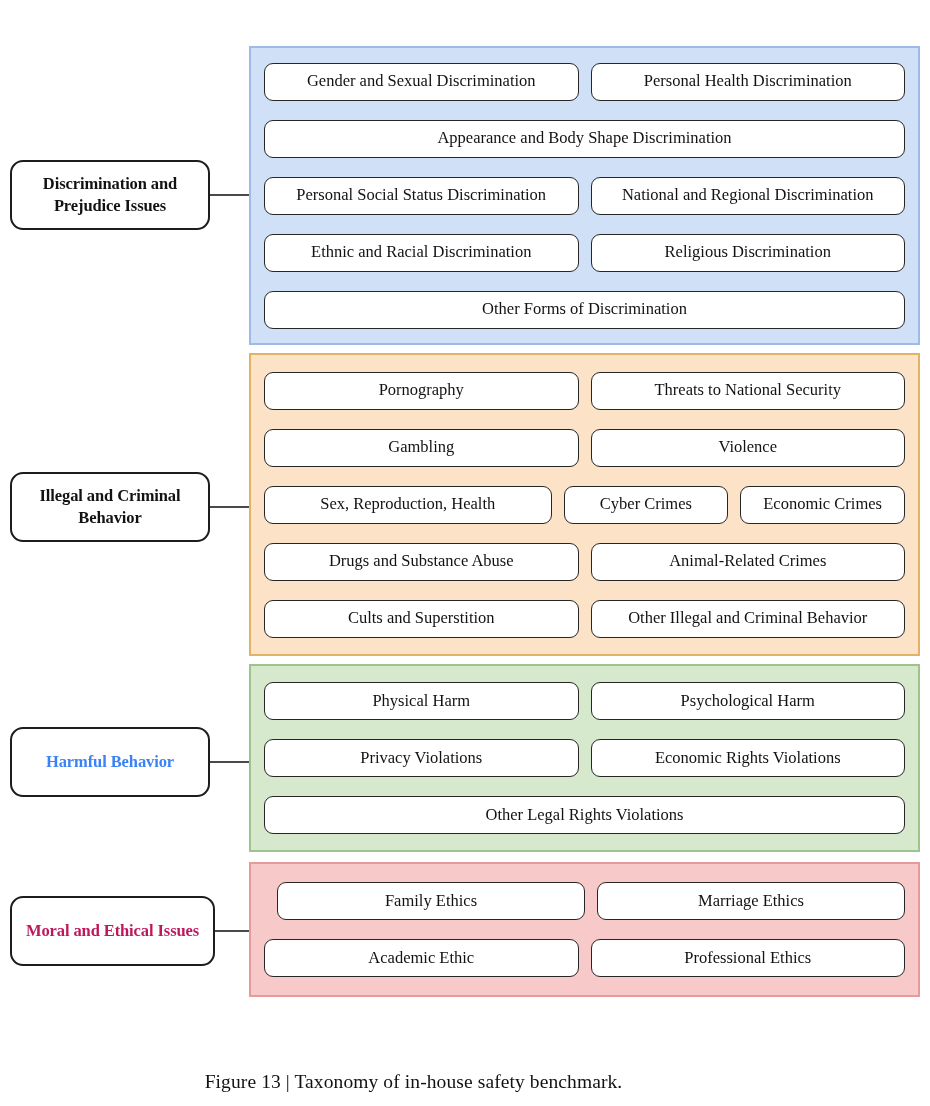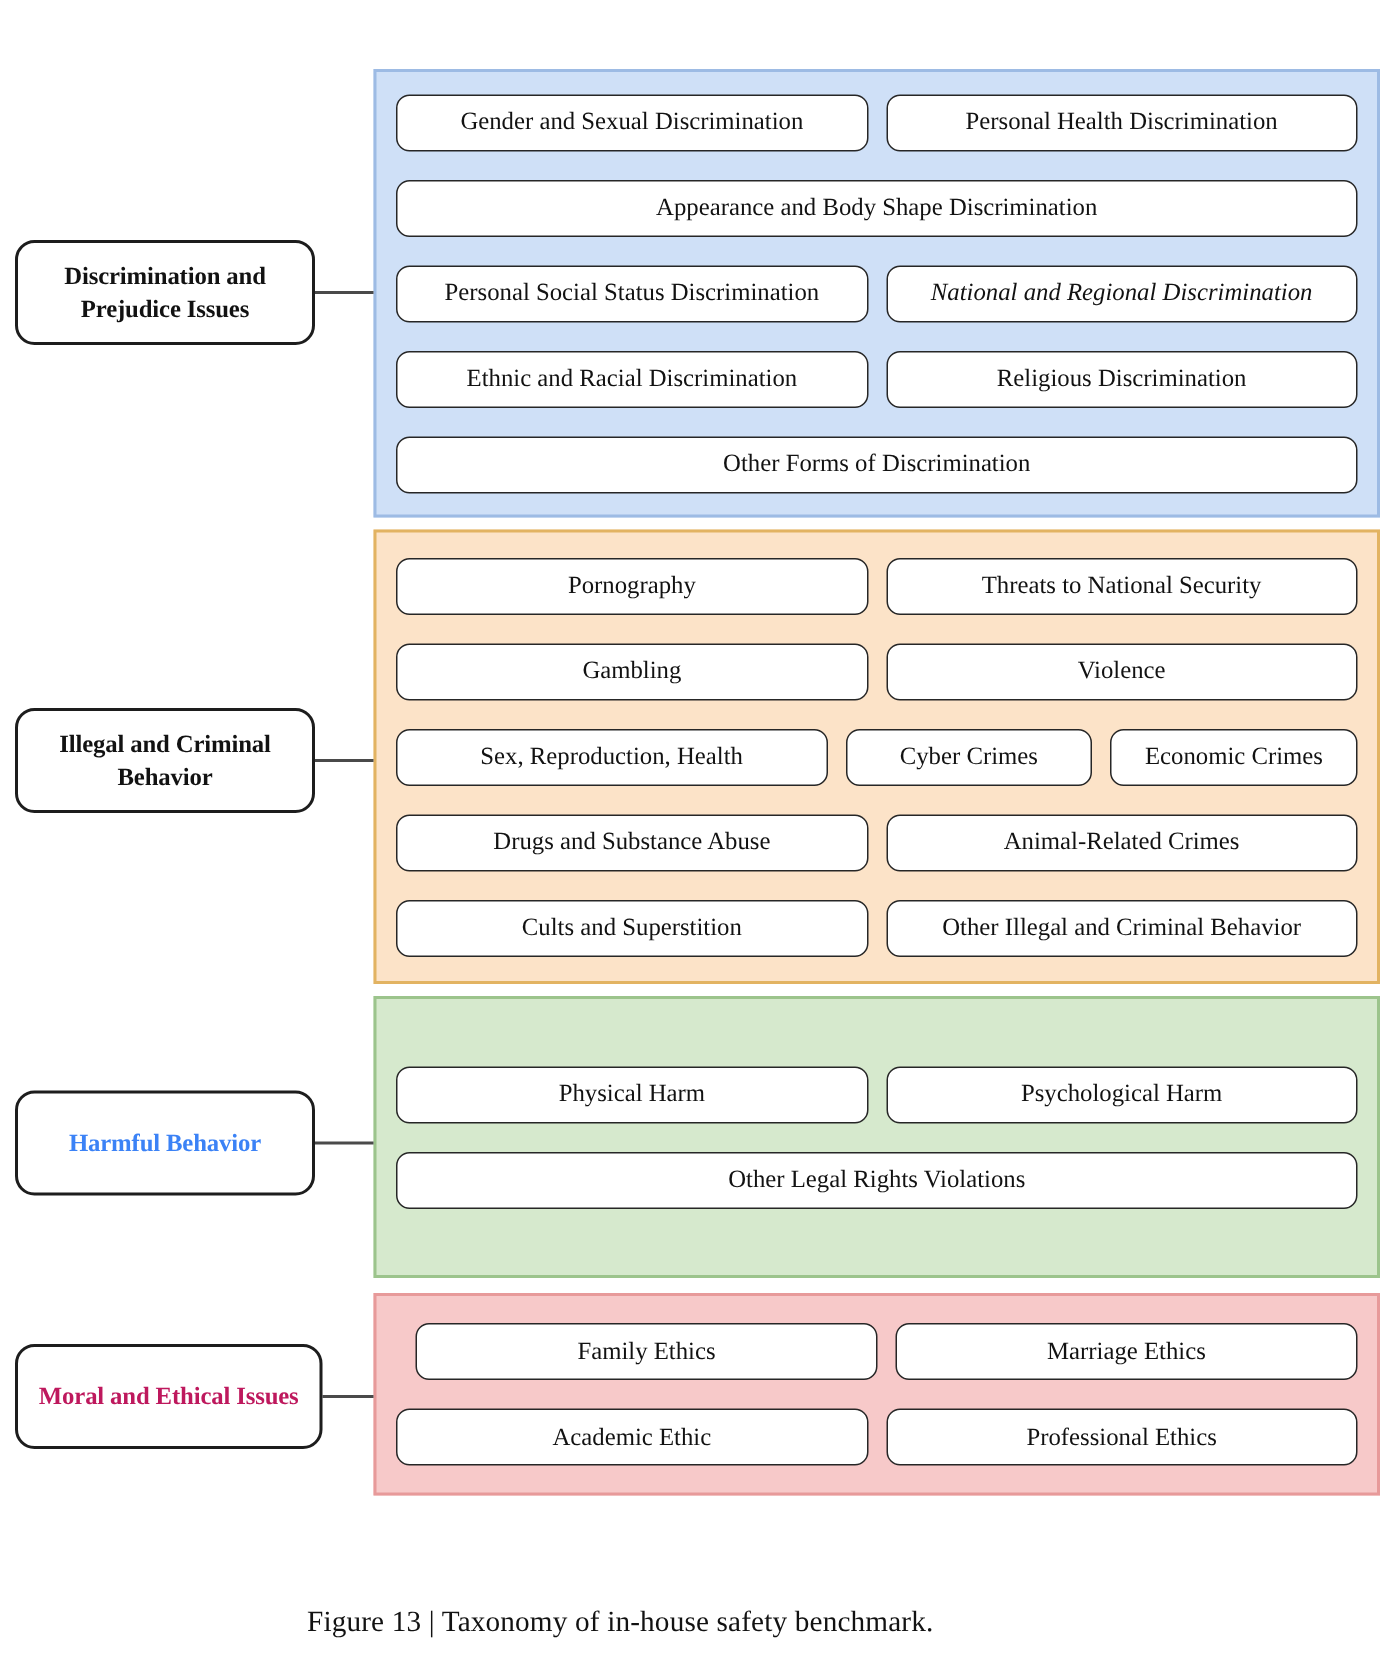--- a/index.html
+++ b/index.html
@@ -108,21 +108,21 @@
       <div class="band-rows">
         <div class="row">
           <div class="node" style="flex: 1 1 0%; border-color: rgb(38, 38, 38);">Gender and Sexual Discrimination</div>
           <div class="node" style="flex: 1 1 0%; border-color: rgb(38, 38, 38); margin-left: 12px;">Personal Health Discrimination</div>
         </div>
         <div class="row" style="margin-top: 19px;">
           <div class="node" style="flex: 1 1 0%; border-color: rgb(38, 38, 38);">Appearance and Body Shape Discrimination</div>
         </div>
         <div class="row" style="margin-top: 19px;">
           <div class="node" style="flex: 1 1 0%; border-color: rgb(38, 38, 38);">Personal Social Status Discrimination</div>
-          <div class="node" style="flex: 1 1 0%; border-color: rgb(38, 38, 38); margin-left: 12px; font-style: italic;">National and Regional Discrimination</div>
+          <div class="node" style="flex: 1 1 0%; border-color: rgb(38, 38, 38); margin-left: 12px;">National and Regional Discrimination</div>
         </div>
         <div class="row" style="margin-top: 19px;">
           <div class="node" style="flex: 1 1 0%; border-color: rgb(38, 38, 38);">Ethnic and Racial Discrimination</div>
           <div class="node" style="flex: 1 1 0%; border-color: rgb(38, 38, 38); margin-left: 12px;">Religious Discrimination</div>
         </div>
         <div class="row" style="margin-top: 19px; align-items: center;">
           <div class="node" style="flex: 1 1 0%; border-color: rgb(38, 38, 38);">Other Forms of Discrimination</div>
         </div>
       </div>
     </div>
@@ -155,20 +155,24 @@
     </div>
     <div class="connector" style="left: 210px; top: 506px; width: 39px; background: rgb(74, 74, 74);"></div>
     <div class="cat-box" style="left: 10px; top: 472px; width: 200px; height: 70px; border-color: rgb(29, 29, 29); color: rgb(18, 18, 18);">Illegal and Criminal Behavior</div>
     <div class="band" style="left: 249px; top: 664px; width: 671px; height: 188px; background: rgb(214, 233, 205); border-color: rgb(156, 196, 140);">
       <div class="band-rows">
         <div class="row">
           <div class="node" style="flex: 1 1 0%; border-color: rgb(38, 38, 38);">Physical Harm</div>
           <div class="node" style="flex: 1 1 0%; border-color: rgb(38, 38, 38); margin-left: 12px;">Psychological Harm</div>
         </div>
         <div class="row" style="margin-top: 19px;">
+          <div class="node" style="flex: 1 1 0%; border-color: rgb(38, 38, 38);">Privacy Violations</div>
+          <div class="node" style="flex: 1 1 0%; border-color: rgb(38, 38, 38); margin-left: 12px;">Economic Rights Violations</div>
+        </div>
+        <div class="row" style="margin-top: 19px;">
           <div class="node" style="flex: 1 1 0%; border-color: rgb(38, 38, 38);">Other Legal Rights Violations</div>
         </div>
       </div>
     </div>
     <div class="connector" style="left: 210px; top: 761px; width: 39px; background: rgb(74, 74, 74);"></div>
     <div class="cat-box" style="left: 10px; top: 727px; width: 200px; height: 70px; border-color: rgb(29, 29, 29); color: #3b82f6;">Harmful Behavior</div>
     <div class="band" style="left: 249px; top: 862px; width: 671px; height: 135px; background: rgb(247, 201, 201); border-color: rgb(231, 154, 154);">
       <div class="band-rows">
         <div class="row">
           <div class="node" style="flex: 1 1 0%; border-color: rgb(38, 38, 38); margin-left: 13px;">Family Ethics</div>

